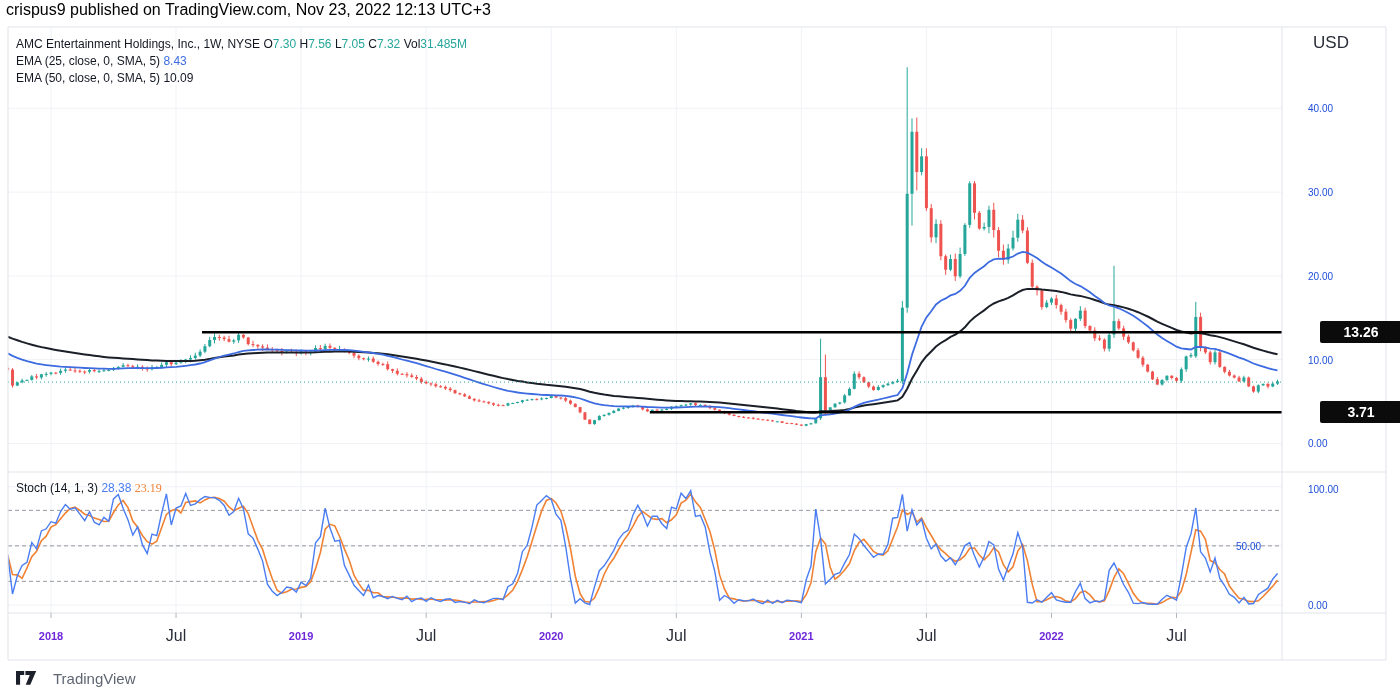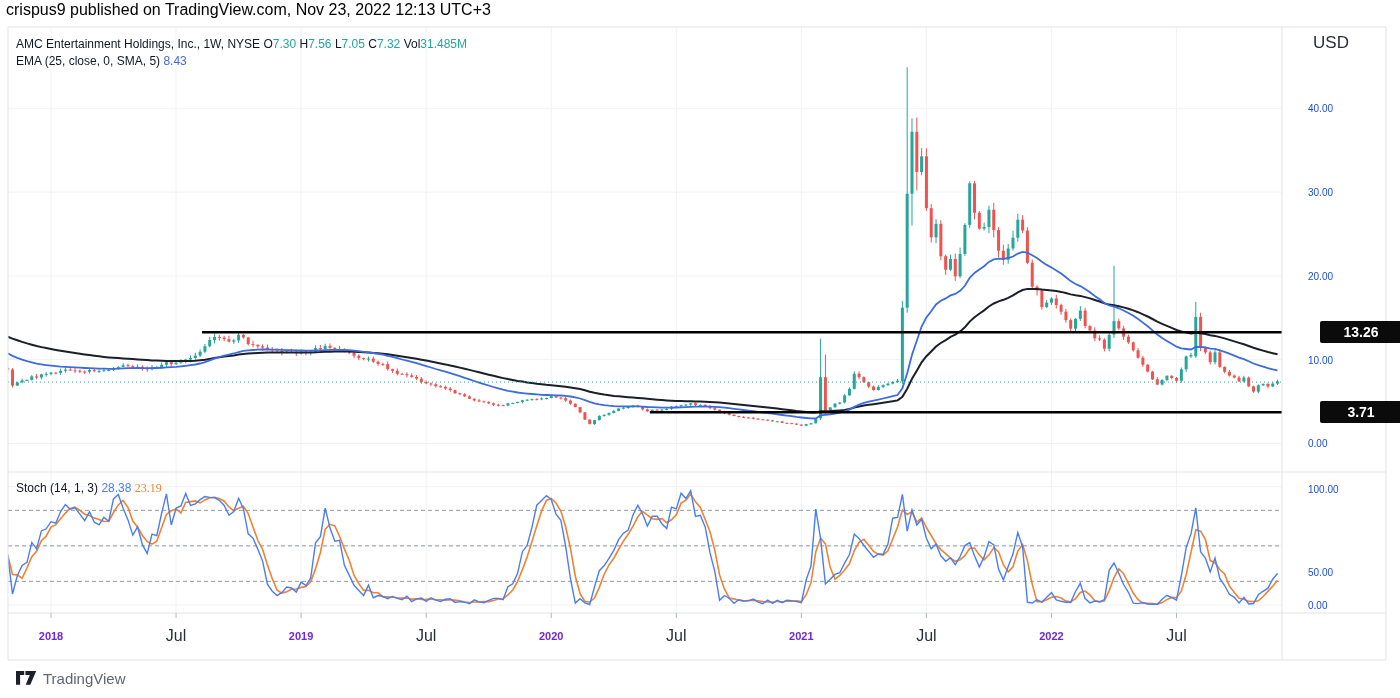--- a/index.html
+++ b/index.html
@@ -15,21 +15,21 @@
   .stoch-legend .v-k{color:#4a7df2;}
   .stoch-legend .v-d{color:#f08234;font-family:Liberation Serif, serif;}
   .usd-label{position:absolute;left:1300px;top:33px;width:62px;text-align:center;
              font-size:17px;color:#2a2e39;}
   .axis-label{position:absolute;left:1308px;transform:translateY(-50%);font-size:10px;color:#1d4ed8;white-space:nowrap;}
   .price-badge{position:absolute;left:1301px;width:82px;height:22px;background:#0b0b0b;color:#ffffff;
                font-size:14px;font-weight:bold;display:flex;align-items:center;justify-content:center;border-radius:2px;margin-left:19px;}
   .time-label{position:absolute;transform:translate(-50%,-50%);top:636px;font-size:11px;color:#6d28d9;white-space:nowrap;}
   .time-label.minor{font-size:16px;font-weight:400;color:#2a2e39;}
   .time-label.major{font-weight:700;}
-  .watermark{position:absolute;left:16px;top:670px;display:flex;align-items:center;gap:6px;}
+  .watermark{position:absolute;left:16px;top:670px;display:flex;align-items:center;gap:16px;}
   .watermark .wm-text{font-size:15px;color:#5f6672;}
 </style>
 </head>
 <body>
 
 <div id="stage">
 
   <div class="credit">crispus9 published on TradingView.com, Nov 23, 2022 12:13 UTC+3</div>
 
   <svg id="chart-svg" width="1400" height="698">
@@ -634,38 +634,42 @@
       <span class="v-dark">O</span><span class="v-up">7.30</span>
       <span class="v-dark">H</span><span class="v-up">7.56</span>
       <span class="v-dark">L</span><span class="v-up">7.05</span>
       <span class="v-dark">C</span><span class="v-up">7.32</span>
       <span class="v-dark">Vol</span><span class="v-up">31.485M</span>
     </div>
     <div>
       <span class="v-dark">EMA (25, close, 0, SMA, 5)</span>
       <span class="v-blue">8.43</span>
     </div>
+    <div>
+      <span class="v-dark">EMA (50, close, 0, SMA, 5)</span>
+      <span class="v-dark">10.09</span>
+    </div>
   </div>
 
   <div class="stoch-legend">
     <span>Stoch (14, 1, 3)</span>
     <span class="v-k">28.38</span>
     <span class="v-d">23.19</span>
   </div>
 
   <div class="usd-label">USD</div>
 
   <div id="labels-layer">
       <div class="axis-label" style="left: 1308px; top: 108.32px;">40.00</div>
       <div class="axis-label" style="left: 1308px; top: 192.09px;">30.00</div>
       <div class="axis-label" style="left: 1308px; top: 275.86px;">20.00</div>
       <div class="axis-label" style="left: 1308px; top: 359.63px;">10.00</div>
       <div class="axis-label" style="left: 1308px; top: 443.4px;">0.00</div>
       <div class="axis-label" style="left: 1308px; top: 489px;">100.00</div>
-      <div class="axis-label" style="left: 1308px; top: 545.85px; margin-top: 26px;">50.00</div>
+      <div class="axis-label" style="left: 1236px; top: 545.85px;">50.00</div>
       <div class="axis-label" style="left: 1308px; top: 605px;">0.00</div>
       <div class="price-badge" style="top: 321.321px; left: 1301px;">13.26</div>
       <div class="price-badge" style="top: 401.321px; left: 1301px;">3.71</div>
       <div class="time-label major" style="left: 51px; top: 636px;">2018</div>
       <div class="time-label minor" style="left: 176.06px; top: 636px;">Jul</div>
       <div class="time-label major" style="left: 301.12px; top: 636px;">2019</div>
       <div class="time-label minor" style="left: 426.18px; top: 636px;">Jul</div>
       <div class="time-label major" style="left: 551.24px; top: 636px;">2020</div>
       <div class="time-label minor" style="left: 676.3px; top: 636px;">Jul</div>
       <div class="time-label major" style="left: 801.36px; top: 636px;">2021</div>

